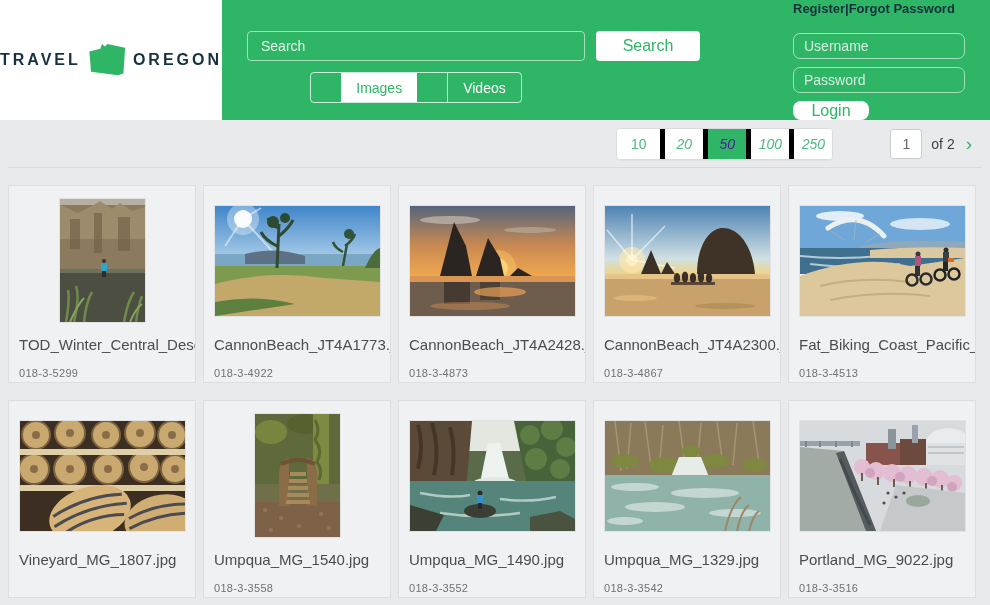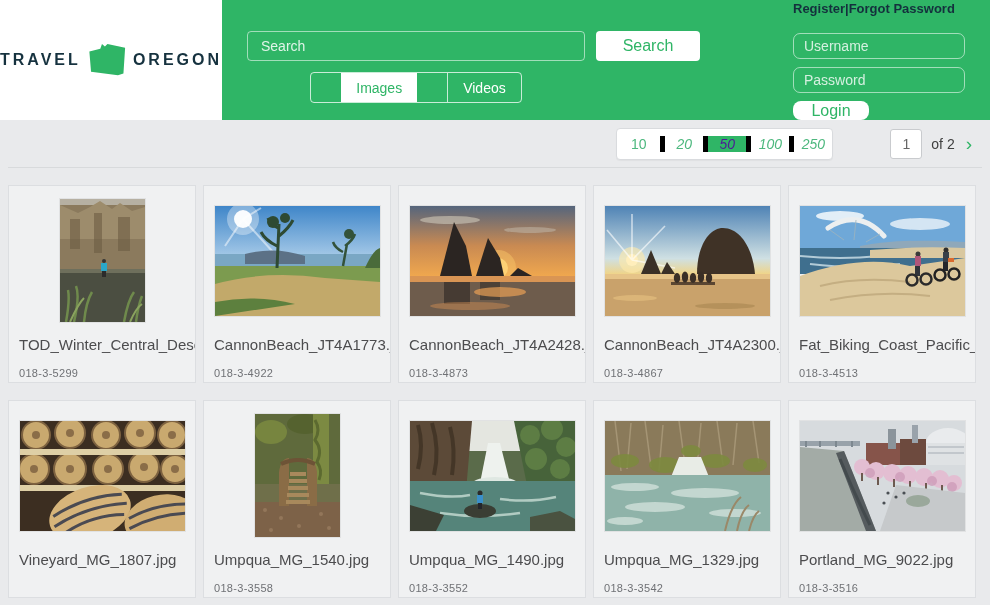--- a/index.html
+++ b/index.html
@@ -32,21 +32,21 @@
   .auth-links a { color:#14303d; text-decoration:none; cursor:pointer; }
   .auth-field { height:26px; margin-bottom:8px; background:transparent; border:1px solid rgba(255,255,255,0.55);
     border-radius:7px; color:#fff; padding:12px 10px; font-size:14px; outline:none; font-family:inherit; }
   .auth-field::placeholder { color:rgba(255,255,255,0.8); }
   .login-btn { width:76px; height:28px; background:#fff; color:#2fb566; border:none; border-radius:8px;
     font-size:16px; cursor:pointer; font-family:inherit; }
 
   
   .toolbar { height:47px; display:flex; align-items:center; justify-content:flex-end; padding-right:18px; }
   .size-group { display:flex; background:#fff; border:1px solid #d9dbde; border-radius:4px; overflow:hidden; height:32px;
-    box-shadow:0 1px 1px rgba(0,0,0,0.04);align-items:center; }
+    box-shadow:0 1px 1px rgba(0,0,0,0.04); }
   .size-btn { width:43px; border:none; background:#fff; color:#4db87e; font-size:14px; cursor:pointer; font-family:inherit; }
   .size-btn + .size-btn { border-left:5px solid #000000;font-style:italic; }
   .size-btn.active { background:#2fb566; color:#4c1d95; }
   .pager { display:flex; align-items:center; gap:9px; margin-left:57px; }
   .page-input { width:32px; height:30px; border:1px solid #c9cbce; border-radius:3px; text-align:center; color:#666;
     font-size:14px; background:#fff; outline:none; font-family:inherit; }
   .of-label { color:#404040; font-size:14px; }
   .next-icon { color:#2fb566; font-size:19px; line-height:1; cursor:pointer; padding-left:2px; }
 
   .divider { border:none; border-top:1px solid #d8dadc; margin:0 8px; }

